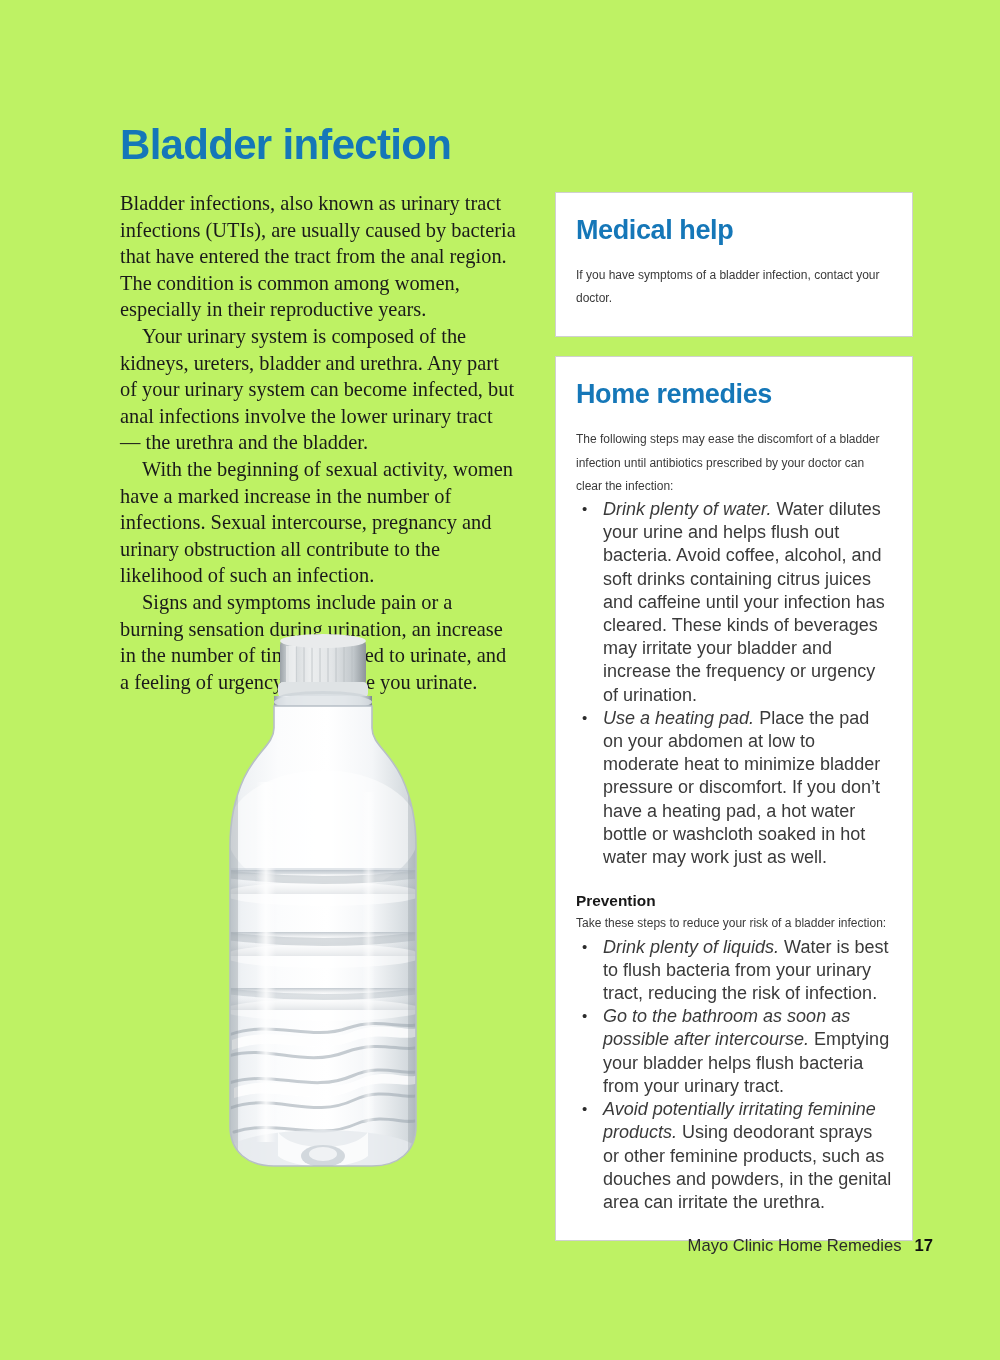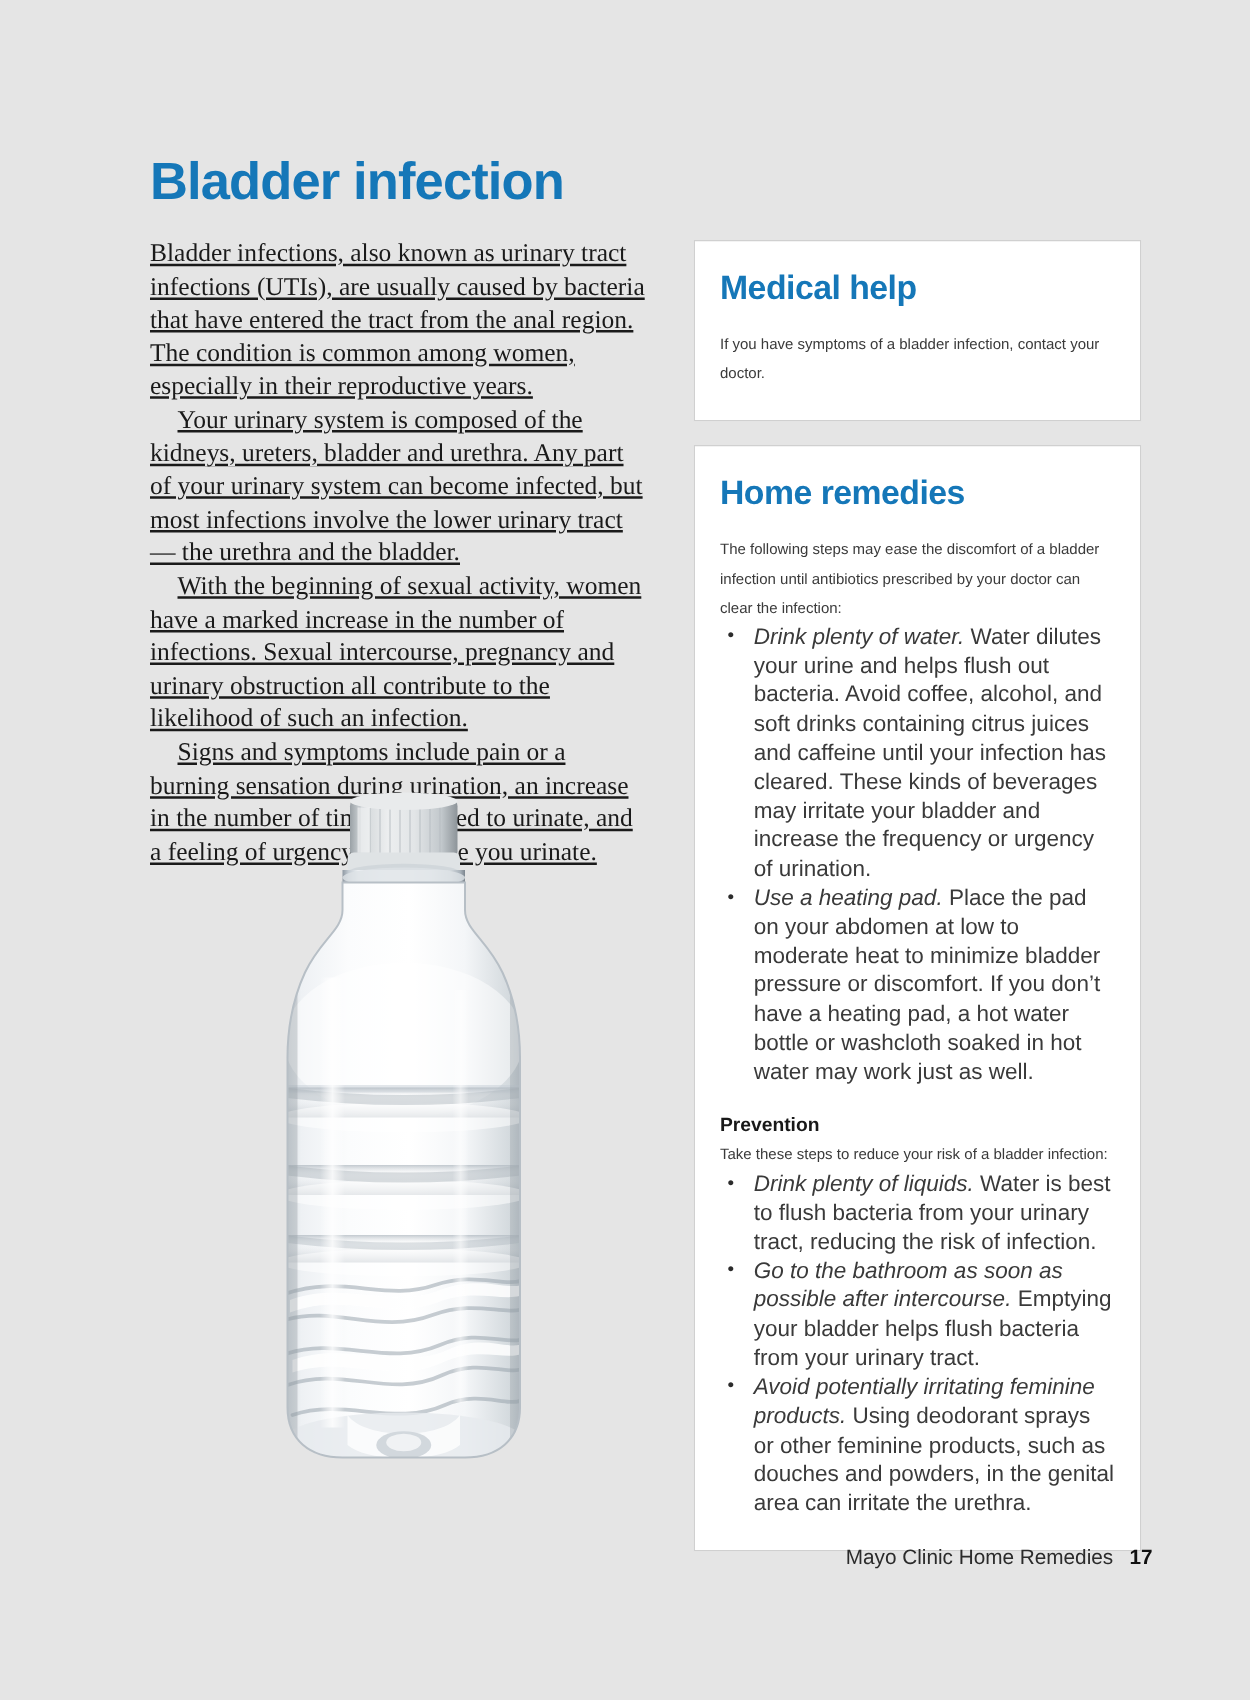--- a/index.html
+++ b/index.html
@@ -12,21 +12,21 @@
     height: 1360px;
     position: relative;
     overflow: hidden;
     font-family: "Liberation Sans", sans-serif;
     -webkit-font-smoothing: antialiased;
   }
 
   .page {
     position: absolute;
     inset: 0;
-    background: #e5e5e5;
+    background: #bef264;
   }
 
   
   .left-col {
     position: absolute;
     left: 120px;
     top: 122px;
     width: 396px;
   }
   .page-title {
@@ -40,21 +40,20 @@
   }
   .body-serif {
     font-family: "Liberation Serif", serif;
     font-size: 20.4px;
     line-height: 26.6px;
     color: #1a1a1a;
     text-align: left;
   }
   .body-serif p {
     margin: 0;
-    text-decoration: underline;
   }
   .body-serif p + p {
     text-indent: 22px;
   }
 
   
   .bottle-figure {
     position: absolute;
     left: 212px;
     top: 632px;
@@ -124,21 +123,21 @@
     color: #2b2b2b;
   }
   ul.bullets li .lead {
     font-style: italic;
   }
 
   
   .footer {
     position: absolute;
     left: 0;
-    right: 78px;
+    right: 67px;
     top: 1236px;
     text-align: right;
     font-family: "Liberation Sans", sans-serif;
     font-size: 16.6px;
     color: #2b2b2b;
     margin-left: 48px;
   }
   .footer .pagenum {
     font-weight: bold;
     margin-left: 13px;
@@ -147,21 +146,21 @@
 </style>
 </head>
 <body>
 
 <div class="page">
 
   <div class="left-col">
     <h1 class="page-title">Bladder infection</h1>
     <div class="body-serif">
       <p>Bladder infections, also known as urinary tract infections (UTIs), are usually caused by bacteria that have entered the tract from the anal region. The condition is common among women, especially in their reproductive years.</p>
-      <p>Your urinary system is composed of the kidneys, ureters, bladder and urethra. Any part of your urinary system can become infected, but most infections involve the lower urinary tract — the urethra and the bladder.</p>
+      <p>Your urinary system is composed of the kidneys, ureters, bladder and urethra. Any part of your urinary system can become infected, but anal infections involve the lower urinary tract — the urethra and the bladder.</p>
       <p>With the beginning of sexual activity, women have a marked increase in the number of infections. Sexual intercourse, pregnancy and urinary obstruction all contribute to the likelihood of such an infection.</p>
       <p>Signs and symptoms include pain or a burning sensation during urination, an increase in the number of times you need to urinate, and a feeling of urgency every time you urinate.</p>
     </div>
   </div>
 
   <div class="bottle-figure">
     <svg class="bottle-svg" viewBox="0 0 222 548" xmlns="http://www.w3.org/2000/svg">
       <defs>
         <linearGradient id="bodyGrad" x1="0" y1="0" x2="1" y2="0">
           <stop offset="0%" stop-color="#8f99a3"></stop>

